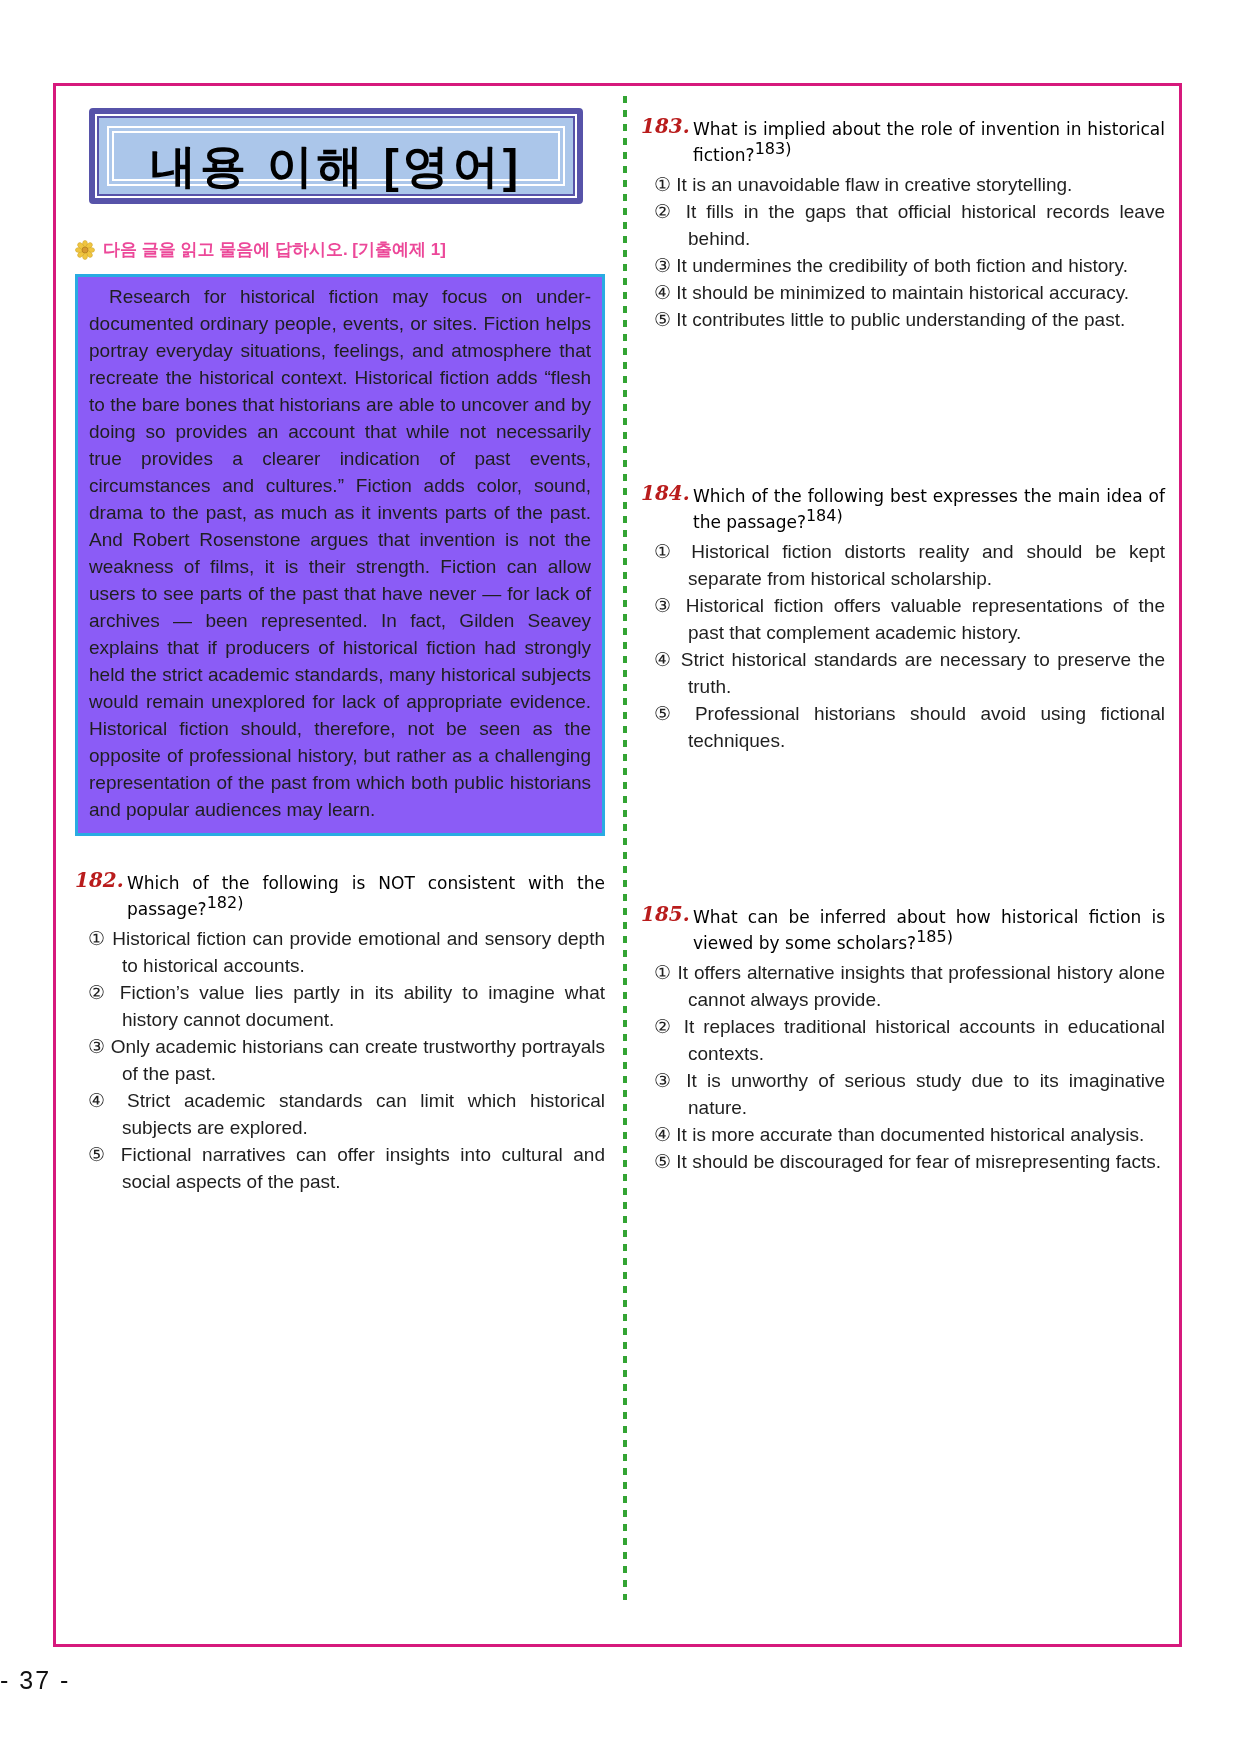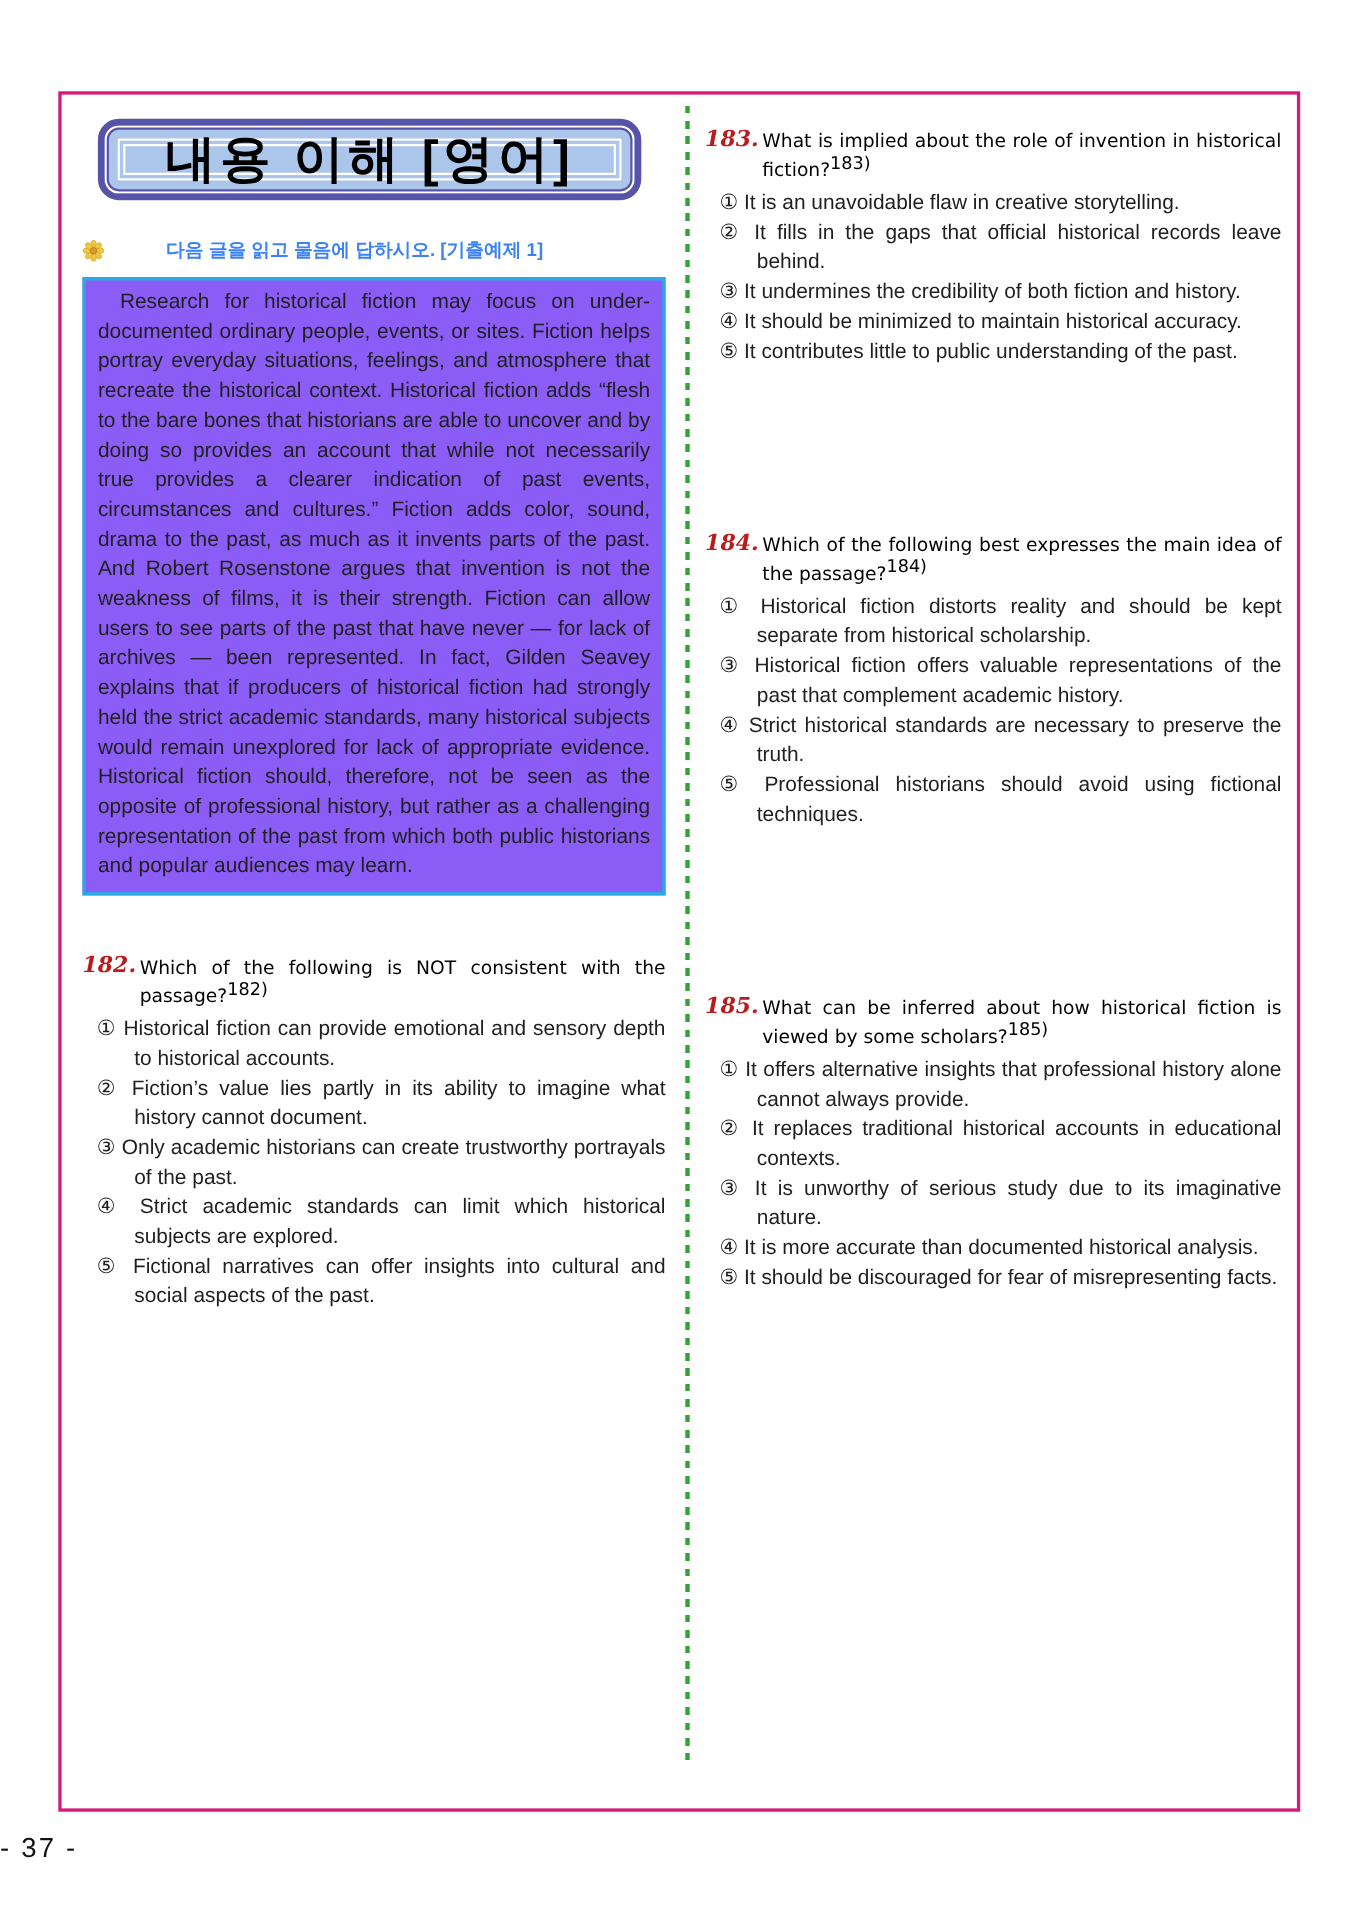--- a/index.html
+++ b/index.html
@@ -20,56 +20,56 @@
   }
   
   .col-left{position:absolute;left:19px;top:22px;width:530px;}
   .col-right{position:absolute;left:585px;top:30px;width:524px;}
   .divider{
     position:absolute;left:567px;top:10px;width:4px;height:1504px;
     background-image:repeating-linear-gradient(to bottom,var(--divider-color) 0 7px,transparent 7px 14px);
   }
   
   .title-box{
-    margin-left:14px;width:494px;height:74px;box-sizing:border-box;
+    margin-left:14px;width:494px;height:96px;box-sizing:border-box;
     background:var(--title-fill-color);
     border:6px solid var(--title-border-color);
-    border-radius:19px;
+    border-radius:4px;
     box-shadow:
       inset 0 0 0 2px #ffffff,
       inset 0 0 0 4px var(--title-border-color),
       inset 0 0 0 12px var(--title-fill-color),
       inset 0 0 0 14px #ffffff,
       inset 0 0 0 17px var(--title-fill-color),
       inset 0 0 0 19px #ffffff;
-    display:flex;align-items:flex-start;justify-content:center;
+    display:flex;align-items:flex-end;justify-content:center;
   }
   .title-box span{
     font-size:46px;font-weight:bold;color:#000;letter-spacing:4px;
     font-family:"Liberation Sans",sans-serif;
   }
   
   .instruction{
-    margin-top:34px;font-size:17px;font-weight:bold;color:#3b82f6;
-    display:flex;align-items:center;gap:48px;
+    margin-top:34px;font-size:17px;font-weight:bold;color:#ec4899;
+    display:flex;align-items:center;
   }
   .instruction .flower{margin-right:8px;flex:0 0 auto;}
   
   .passage-box{
     margin-top:13px;width:530px;box-sizing:border-box;
     border:3px solid var(--passage-border-color);
     padding:6px 11px 10px 11px;background:#8b5cf6;
   }
   .passage{
     margin:0;font-size:19px;line-height:27px;text-align:justify;
     text-indent:20px;color:#1f1f1f;
   }
   
   .question{margin:0;}
-  .col-left .question{margin-top:53px;}
+  .col-left .question{margin-top:34px;}
   .col-right .question + .question{margin-top:150px;}
   .q-head{
     position:relative;padding-left:52px;min-height:30px;
     font-family:"DejaVu Sans",sans-serif;font-size:17px;line-height:26px;
     text-align:justify;color:#000;
   }
   .q-num{
     position:absolute;left:0;top:-3px;
     font-family:"DejaVu Serif",serif;font-style:italic;font-weight:bold;
     font-size:20px;color:#b91c1c;

